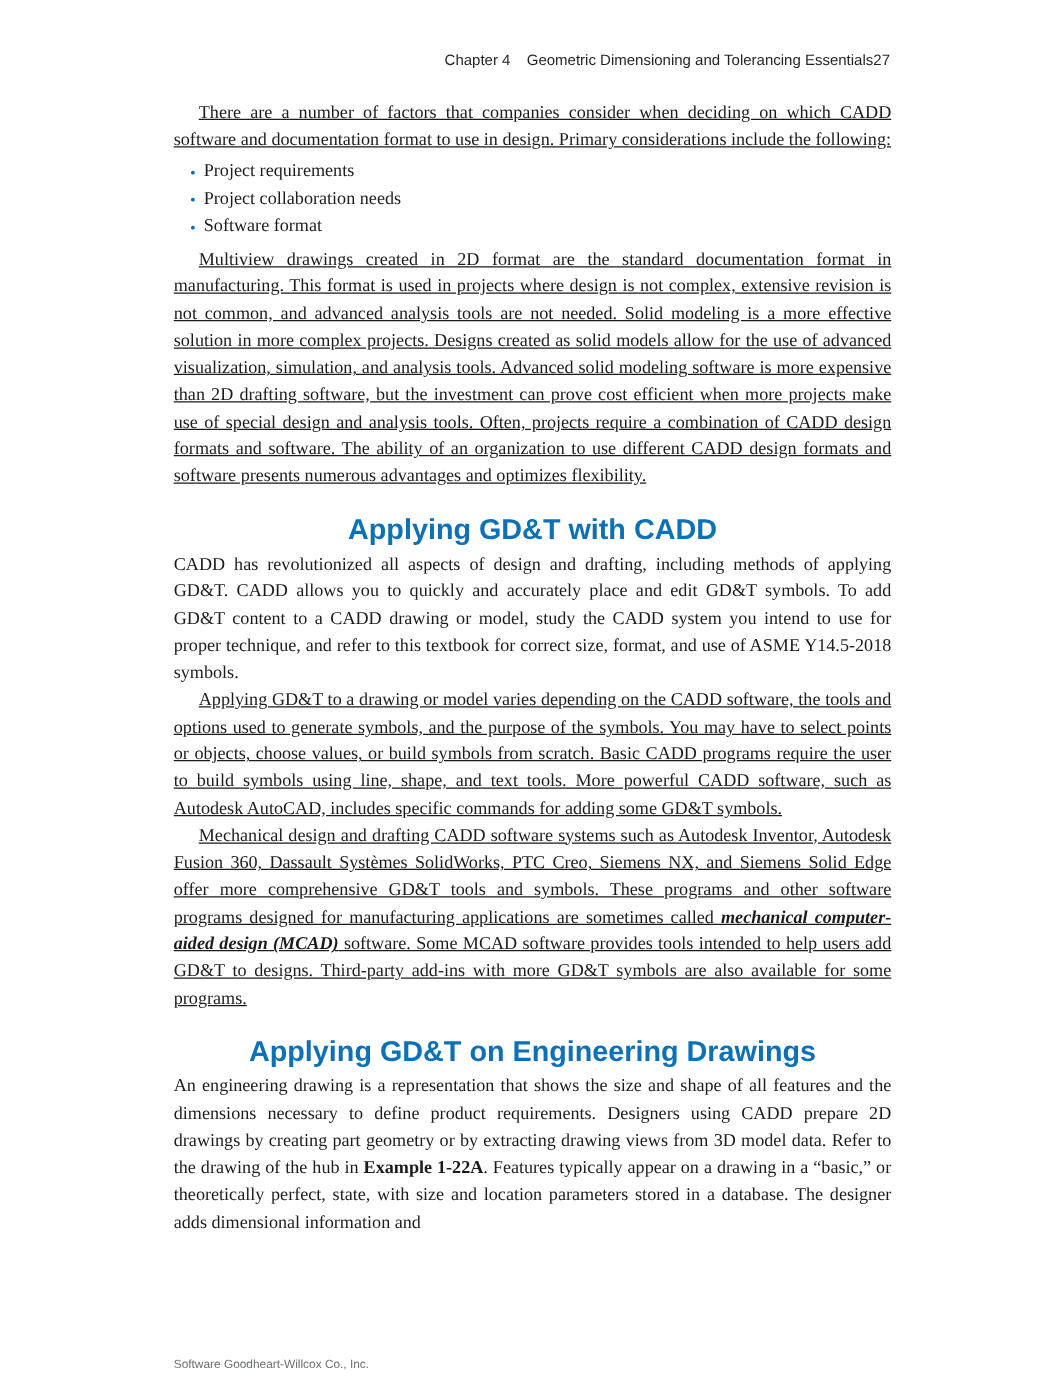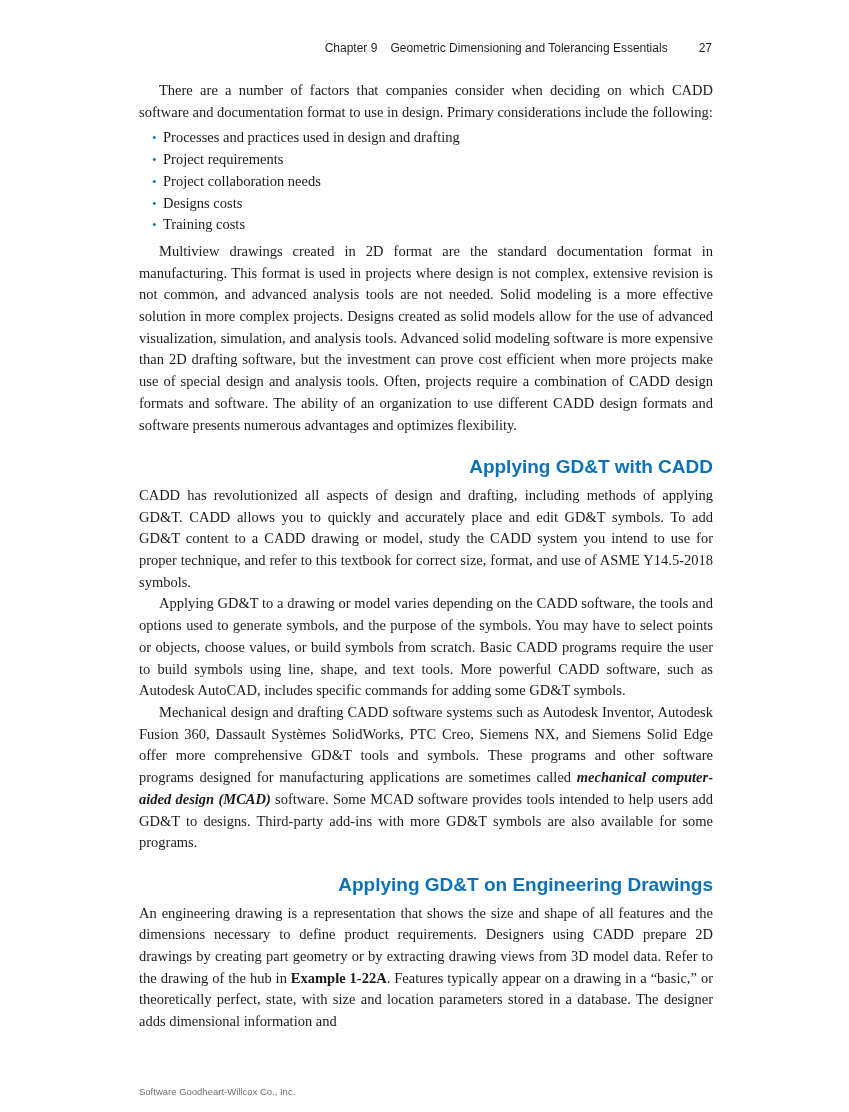--- a/index.html
+++ b/index.html
@@ -12,69 +12,67 @@
     position: relative;
     font-family: "Liberation Serif", serif;
     color: #1b1b1b;
   }
   .running-header {
     position: absolute; top: 41px; right: 137px;
     font-family: "Liberation Sans", sans-serif;
     font-size: 12px; color: #231f20; white-space: nowrap;
   }
   .running-header .chapter { margin-right: 13px; }
-  .running-header .pagenum { margin-left: 31px; }
+  .running-header .pagenum { margin-left: 0; }
   .content {
     position: absolute; left: 139px; top: 80px; width: 574px;
     font-size: 14.5px; line-height: 21.7px;
     text-align: justify;
     hyphens: auto; -webkit-hyphens: auto;
   }
   p { margin: 0; }
-  p.indent { text-indent: 20px; }
+  p.indent { text-indent: 20px; text-decoration: underline; }
   ul.bullets { list-style: none; margin: 4px 0 5px; padding: 0; }
   ul.bullets li { padding-left: 24px; position: relative; }
   ul.bullets li::before {
     content: '•';
     color: var(--accent);
     position: absolute; left: 13px; top: 0;
     font-size: 13px;
   }
   h2.section-heading {
     font-family: "Liberation Sans", sans-serif;
-    font-size: 19px; font-weight: 700;
+    font-size: 23px; font-weight: 700;
     color: var(--accent);
     margin: 20px 0 7px;
-    text-align: right;
+    text-align: center;
   }
   .footer {
     position: absolute; left: 139px; top: 1086px;
     font-family: "Liberation Sans", sans-serif;
     font-size: 9.5px; color: #6d6e71;
   }
 </style>
 </head>
 <body>
 
 <div>
 
   <div class="running-header">
-    <span class="chapter">Chapter 9</span><span>Geometric Dimensioning and Tolerancing Essentials</span><span class="pagenum">27</span>
+    <span class="chapter">Chapter 4</span><span>Geometric Dimensioning and Tolerancing Essentials</span><span class="pagenum">27</span>
   </div>
 
   <div class="content">
 
     <p class="indent">There are a number of factors that companies consider when deciding on which CADD software and documentation format to use in design. Primary considerations include the following:</p>
 
     <ul class="bullets">
-        <li>Processes and practices used in design and drafting</li>
         <li>Project requirements</li>
         <li>Project collaboration needs</li>
-        <li>Designs costs</li>
-        <li>Training costs</li>
+        <li>Software format</li>
       </ul>
 
     <p class="indent">Multiview drawings created in 2D format are the standard documentation format in manufacturing. This format is used in projects where design is not complex, extensive revision is not common, and advanced analysis tools are not needed. Solid modeling is a more effective solution in more complex projects. Designs created as solid models allow for the use of advanced visualization, simulation, and analysis tools. Advanced solid modeling software is more expensive than 2D drafting software, but the investment can prove cost efficient when more projects make use of special design and analysis tools. Often, projects require a combination of CADD design formats and software. The ability of an organization to use different CADD design formats and software presents numerous advantages and optimizes flexibility.</p>
 
     <h2 class="section-heading">Applying GD&amp;T with CADD</h2>
 
     <p>CADD has revolutionized all aspects of design and drafting, including methods of applying GD&amp;T. CADD allows you to quickly and accurately place and edit GD&amp;T symbols. To add GD&amp;T content to a CADD drawing or model, study the CADD system you intend to use for proper technique, and refer to this textbook for correct size, format, and use of ASME Y14.5-2018 symbols.</p>
     <p class="indent">Applying GD&amp;T to a drawing or model varies depending on the CADD software, the tools and options used to generate symbols, and the purpose of the symbols. You may have to select points or objects, choose values, or build symbols from scratch. Basic CADD programs require the user to build symbols using line, shape, and text tools. More powerful CADD software, such as Autodesk AutoCAD, includes specific commands for adding some GD&amp;T symbols.</p>
     <p class="indent"><span>Mechanical design and drafting CADD software systems such as Autodesk Inventor, Autodesk Fusion 360, Dassault Systèmes SolidWorks, PTC Creo, Siemens NX, and Siemens Solid Edge offer more comprehensive GD&amp;T tools and symbols. These programs and other software programs designed for manufacturing applications are sometimes called </span><span style="font-weight: 700; font-style: italic;">mechanical computer-aided design (MCAD)</span><span> software. Some MCAD software provides tools intended to help users add GD&amp;T to designs. Third-party add-ins with more GD&amp;T symbols are also available for some programs.</span></p>
 

